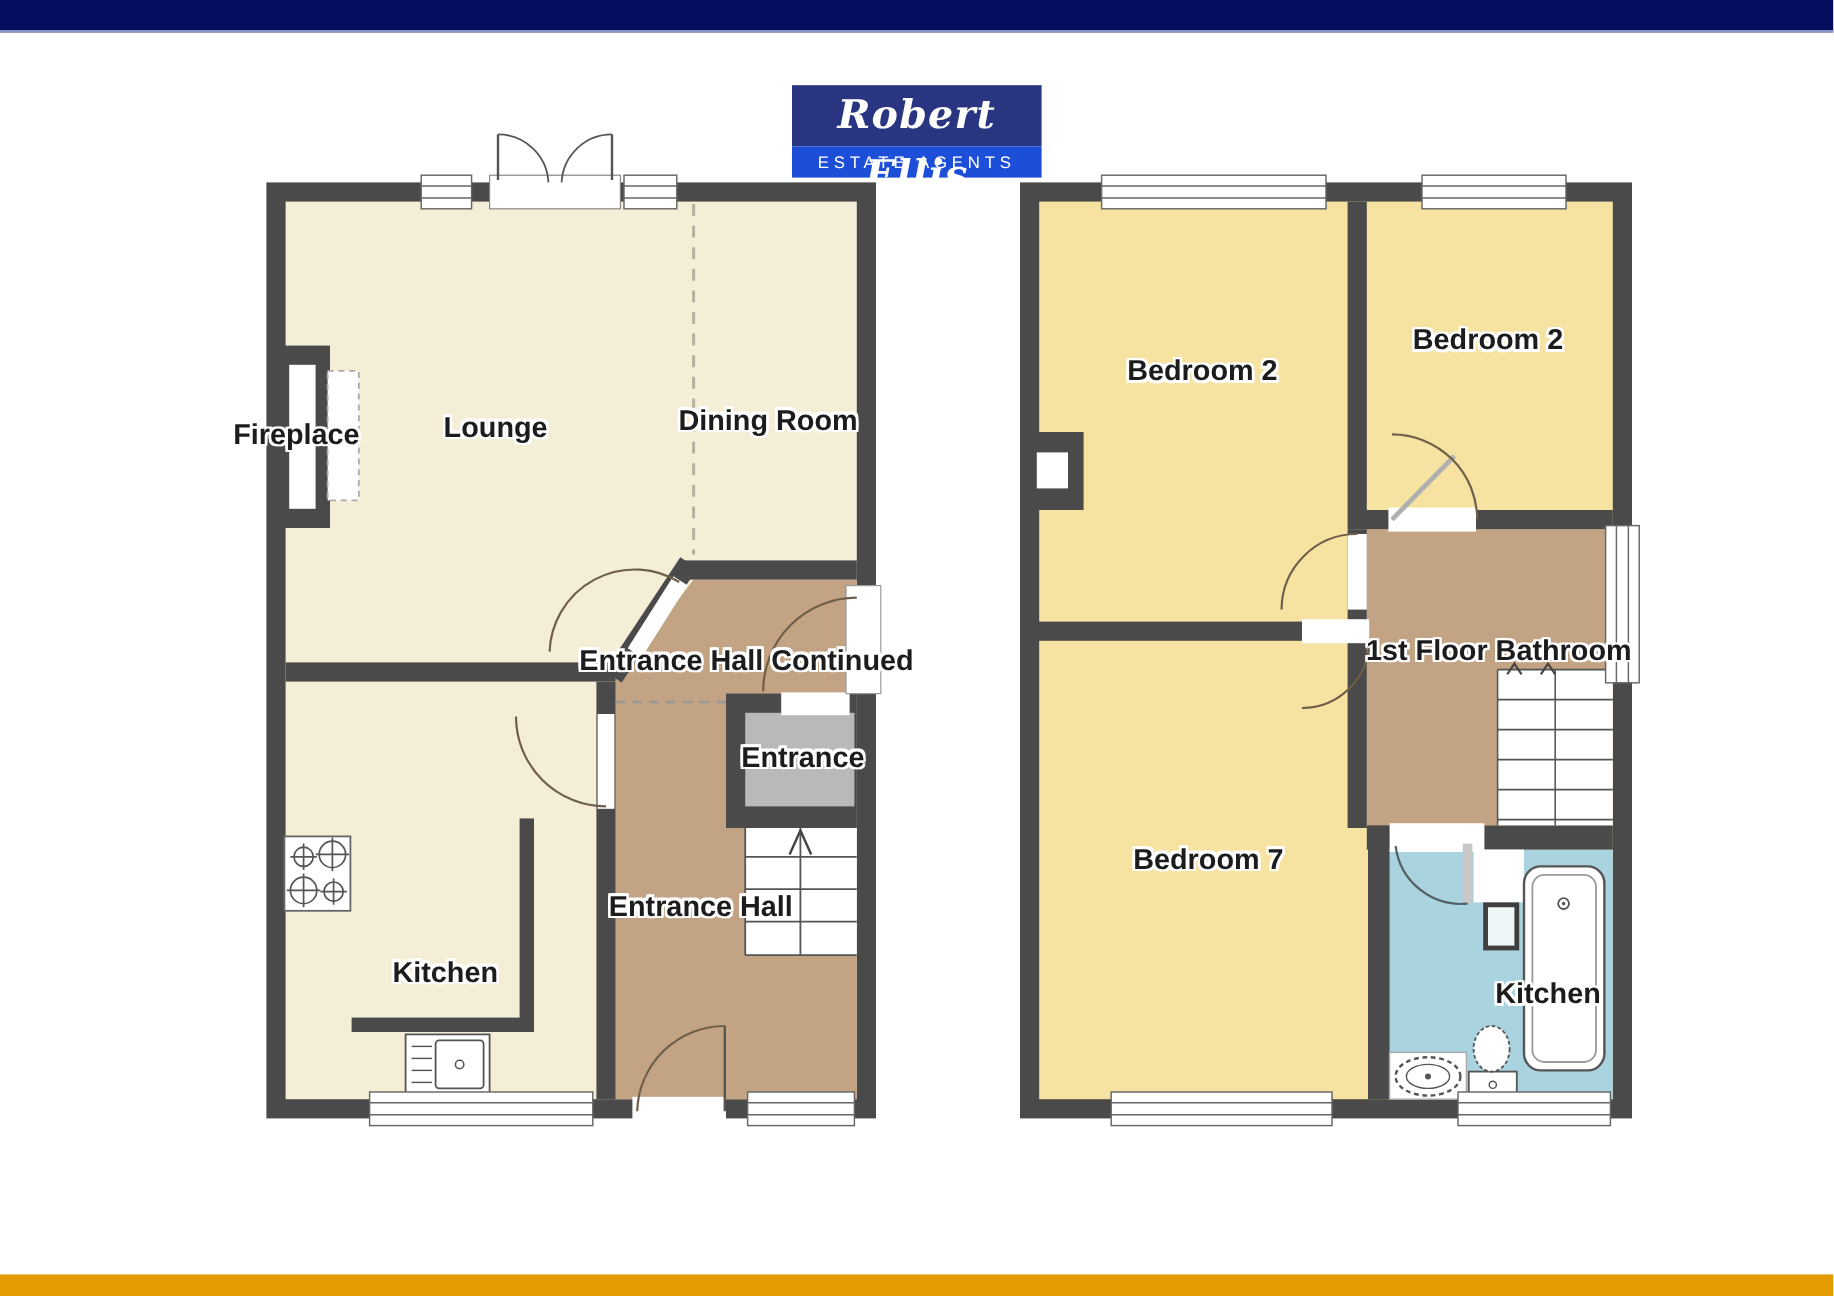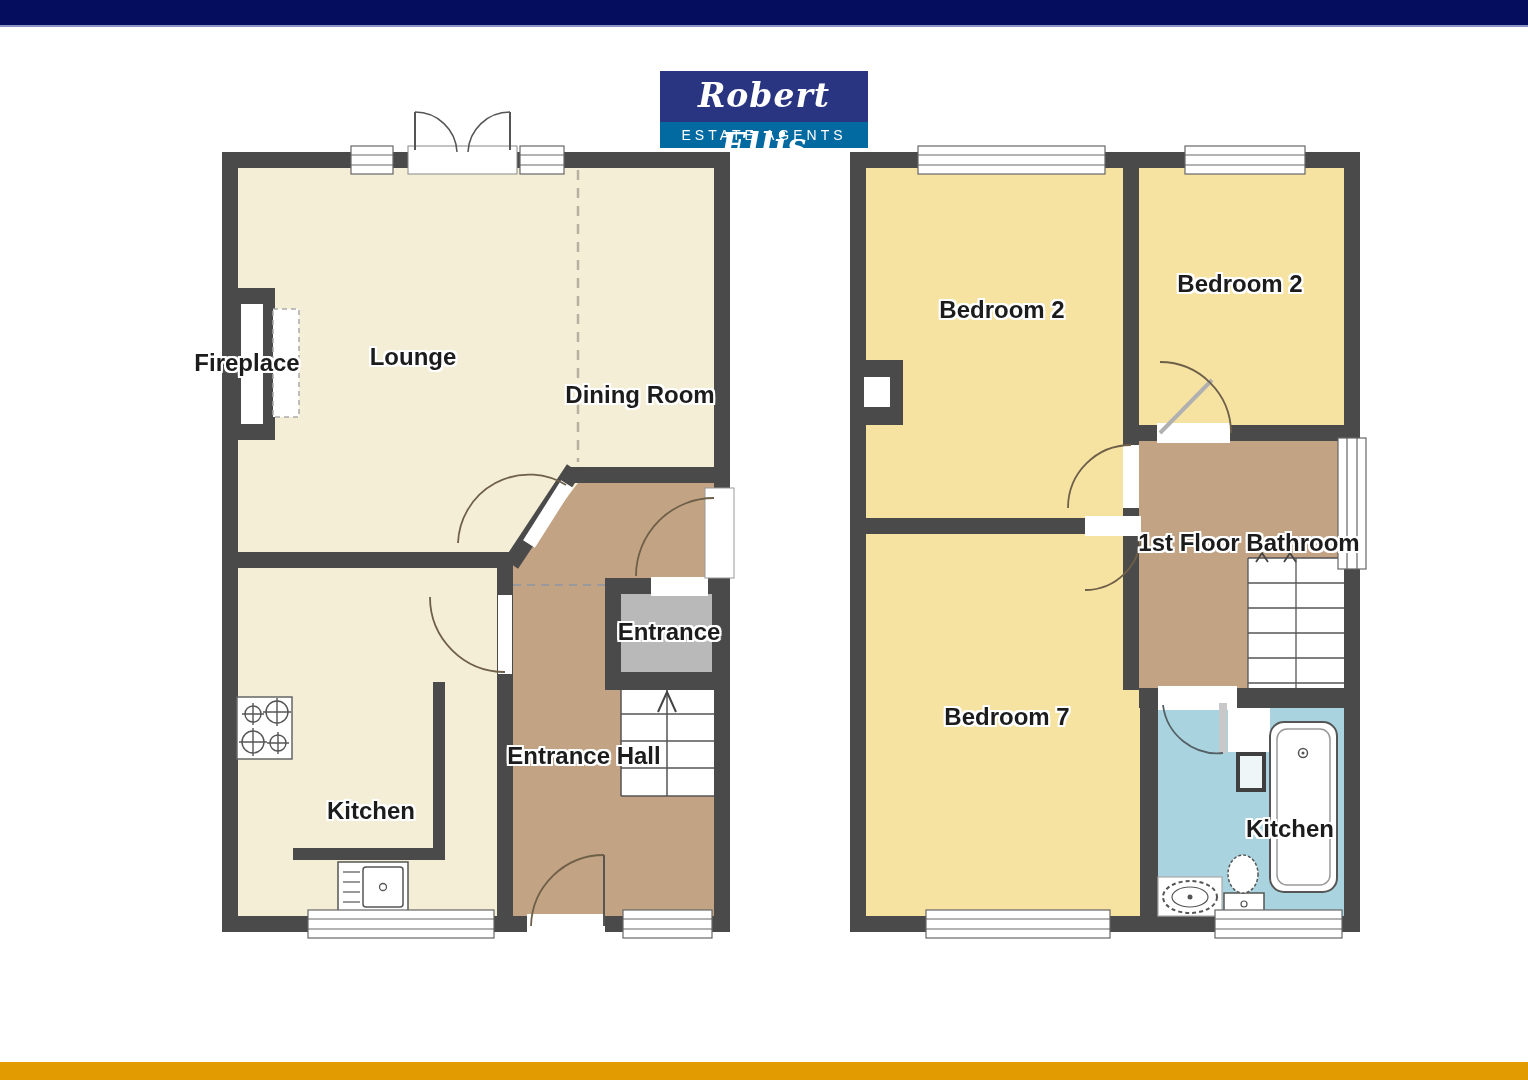--- a/index.html
+++ b/index.html
@@ -5,21 +5,21 @@
   html,body{margin:0;padding:0;background:#ffffff;}
   .stage{position:relative;width:1528px;height:1080px;background:#ffffff;overflow:hidden;
          font-family:"Liberation Sans", sans-serif;}
   .top-bar{position:absolute;left:0;top:0;width:1528px;height:25px;background:#050e5e;
            border-bottom:2px solid #8a93c4;}
   .bottom-bar{position:absolute;left:0;top:1062px;width:1528px;height:18px;background:#e29b00;}
   .logo{position:absolute;left:660px;top:71px;width:208px;text-align:center;}
   .logo-name{background:#2a3582;color:#ffffff;height:51px;line-height:50px;
              font-family:"DejaVu Serif", serif;font-style:italic;font-weight:600;
              font-size:33px;letter-spacing:1px;}
-  .logo-tagline{background:#0369a1;color:#ffffff;height:26px;line-height:26px;
+  .logo-tagline{background:#1d4ed8;color:#ffffff;height:26px;line-height:26px;
                 font-size:14px;letter-spacing:4px;font-weight:400;}
   svg.plan{position:absolute;left:0;top:0;}
   .room-label{position:absolute;transform:translate(-50%,-50%);white-space:nowrap;
               font-size:24px;font-weight:700;color:#1c1c1c;
               text-shadow:-2px -2px 0 #fff,2px -2px 0 #fff,-2px 2px 0 #fff,2px 2px 0 #fff,
                           0 -2px 0 #fff,0 2px 0 #fff,-2px 0 0 #fff,2px 0 0 #fff;}
 </style>
 </head>
 <body>
 
@@ -252,21 +252,22 @@
         <g>
           <rect x="1338" y="438" width="28" height="131" fill="#ffffff"></rect>
           <path d="M1347,438 V569 M1357,438 V569" fill="none"></path>
         </g>
       </g>
     </g>
   </svg>
 
   <div class="room-label" style="left:247px;top:363px;text-align:center;">Fireplace</div>
   <div class="room-label" style="left:413px;top:357px;">Lounge</div>
-  <div class="room-label" style="left:640px;top:351px;margin-top:44px;">Dining Room</div>
+  <div class="room-label" style="left:640px;top:351px;">Dining Room</div>
+  <div class="room-label" style="left:622px;top:551px;">Entrance Hall Continued</div>
   <div class="room-label" style="left:669px;top:632px;">Entrance</div>
   <div class="room-label" style="left:584px;top:756px;">Entrance Hall</div>
   <div class="room-label" style="left:371px;top:811px;">Kitchen</div>
   <div class="room-label" style="left:1002px;top:286px;margin-top:24px;">Bedroom 2</div>
   <div class="room-label" style="left:1240px;top:284px;">Bedroom 2</div>
   <div class="room-label" style="left:1007px;top:717px;">Bedroom 7</div>
   <div class="room-label" style="left:1249px;top:543px;">1st Floor Bathroom</div>
   <div class="room-label" style="left:1290px;top:829px;">Kitchen</div>
 
   <div class="bottom-bar"></div>

